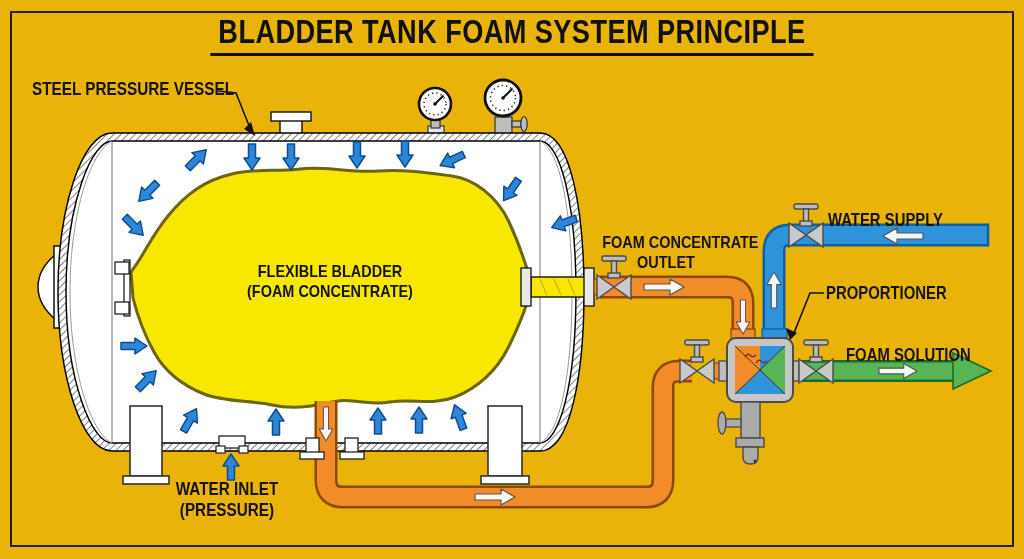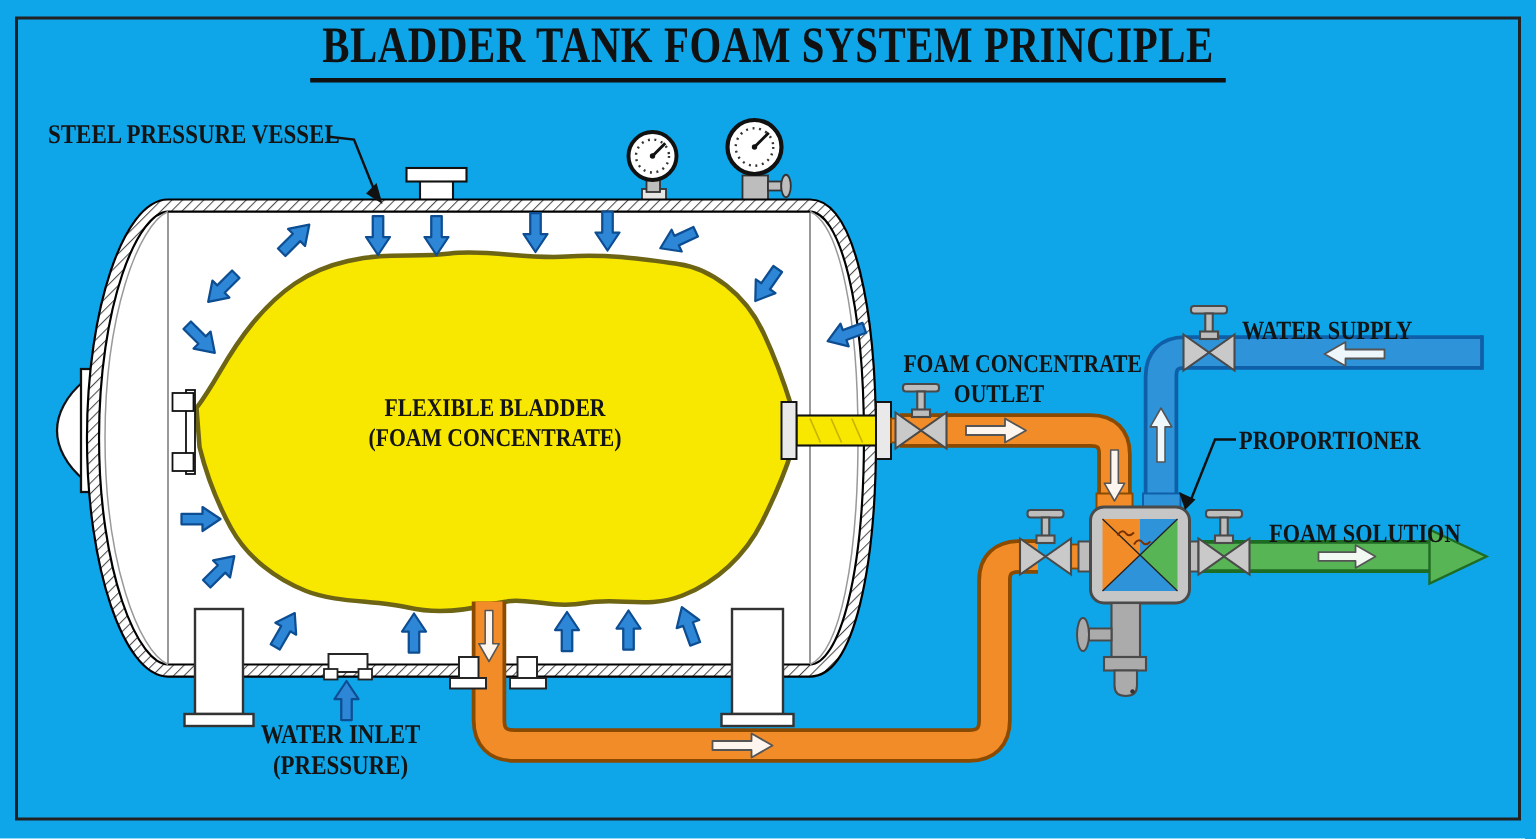--- a/index.html
+++ b/index.html
@@ -1,17 +1,17 @@
 <!DOCTYPE html>
 <html style="--bladder-yellow: #F8E800; --bladder-outline: #6D6414; --water-blue: #2E93D9; --blue-dark: #0F5FA8; --concentrate-orange: #F28C28; --orange-dark: #8A4A00; --solution-green: #58B556; --green-dark: #1E6B24; --fitting-gray: #BDBDBD; --gray-dark: #4A4A4A; --arrow-blue: #2E86D6; --arrow-blue-dark: #0D4D92;"><head>
 <meta charset="utf-8">
 <style>
   html,body{margin:0;padding:0;background:#fff;}
-  .stage{position:relative;width:1024px;height:559px;background:#0ea5e9;overflow:hidden;
-         font-family:Liberation Serif, serif;}
+  .stage{position:relative;width:1024px;height:559px;background:#eab308;overflow:hidden;
+         font-family:Liberation Sans, sans-serif;}
   .frame{position:absolute;left:10px;top:11px;width:1004px;height:536px;
          border:2px solid #222;box-sizing:border-box;}
   svg.diagram{position:absolute;left:0;top:0;}
   .title{position:absolute;left:50%;top:12px;transform:translateX(-50%) scaleX(.8);
          transform-origin:50% 0;font-size:34px;font-weight:700;color:#111;
          border-bottom:3px solid #111;padding:0 10px 2px;white-space:nowrap;letter-spacing:.5px;}
   .lbl{position:absolute;font-weight:700;color:#141414;font-size:17.5px;line-height:1.15;white-space:nowrap;}
   .lbl.left{transform:scaleX(.85);transform-origin:0 0;}
   .lbl.center{text-align:center;transform:scaleX(.85);transform-origin:50% 0;}
   

